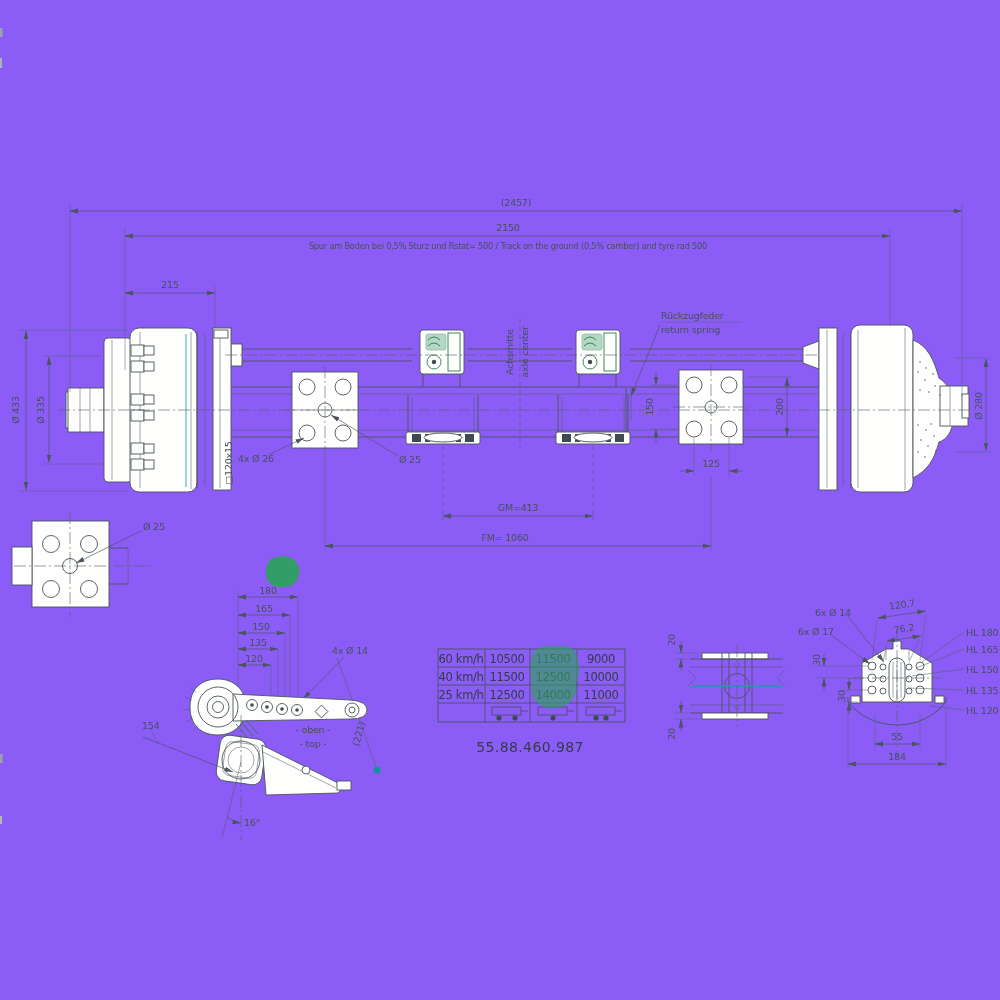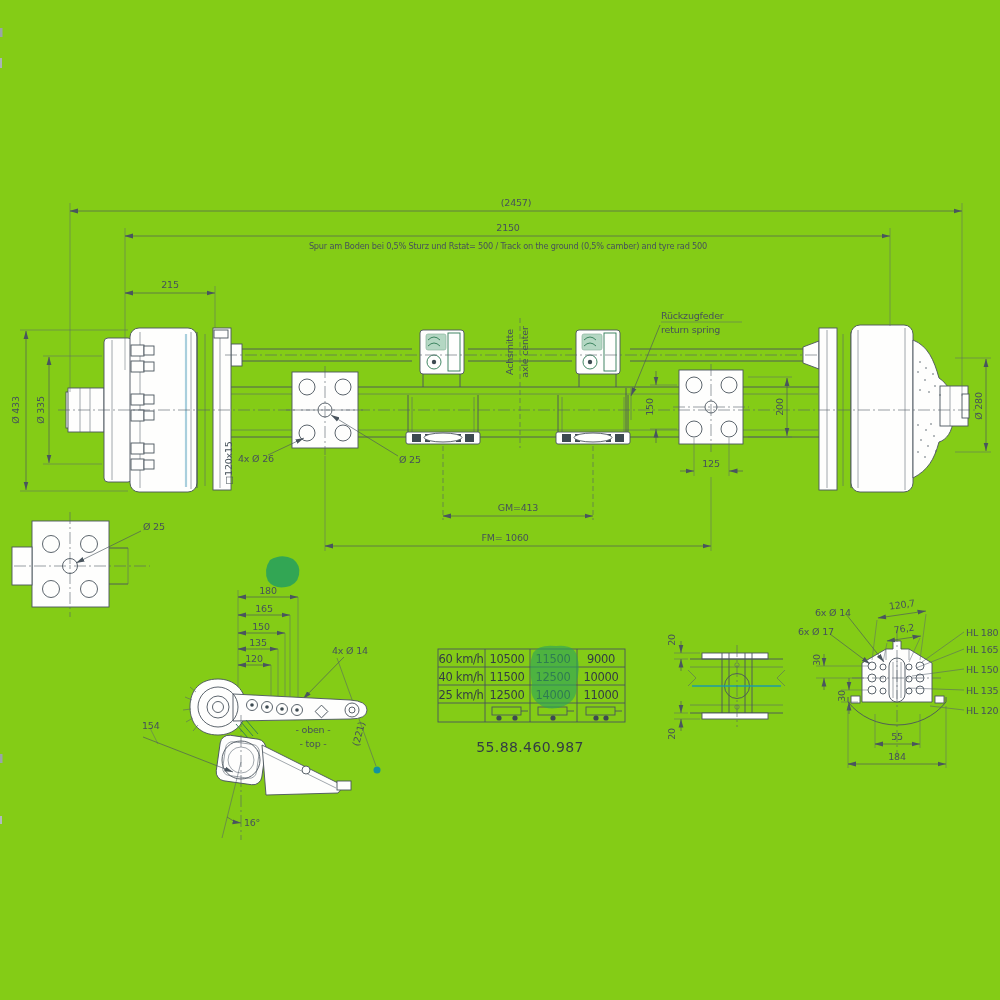--- a/index.html
+++ b/index.html
@@ -1,16 +1,16 @@
 <!DOCTYPE html>
 <html><head>
 <meta charset="utf-8">
 <style>
   html,body{margin:0;padding:0;background:#fff;}
-  .page{position:relative;width:1000px;height:1000px;background:#84cc16;overflow:hidden;
+  .page{position:relative;width:1000px;height:1000px;background:#8b5cf6;overflow:hidden;
         font-family:"DejaVu Sans",sans-serif;}
   svg{position:absolute;left:0;top:0;}
   .ln{stroke:#49545c;stroke-width:.9;fill:none;}
   .thin{stroke:#55606a;stroke-width:.55;fill:none;}
   .wf{fill:#fefefd;stroke:#49545c;stroke-width:.9;}
   .cl{stroke:#55606a;stroke-width:.6;fill:none;stroke-dasharray:12 3 2 3;}
   .dsh{stroke:#55606a;stroke-width:.6;fill:none;stroke-dasharray:5 3;}
   .dim{stroke:#4a555e;stroke-width:.65;fill:none;marker-start:url(#as);marker-end:url(#ae);}
   .dimE{stroke:#4a555e;stroke-width:.65;fill:none;marker-end:url(#ae);}
   .ext{stroke:#5a656e;stroke-width:.5;fill:none;}

